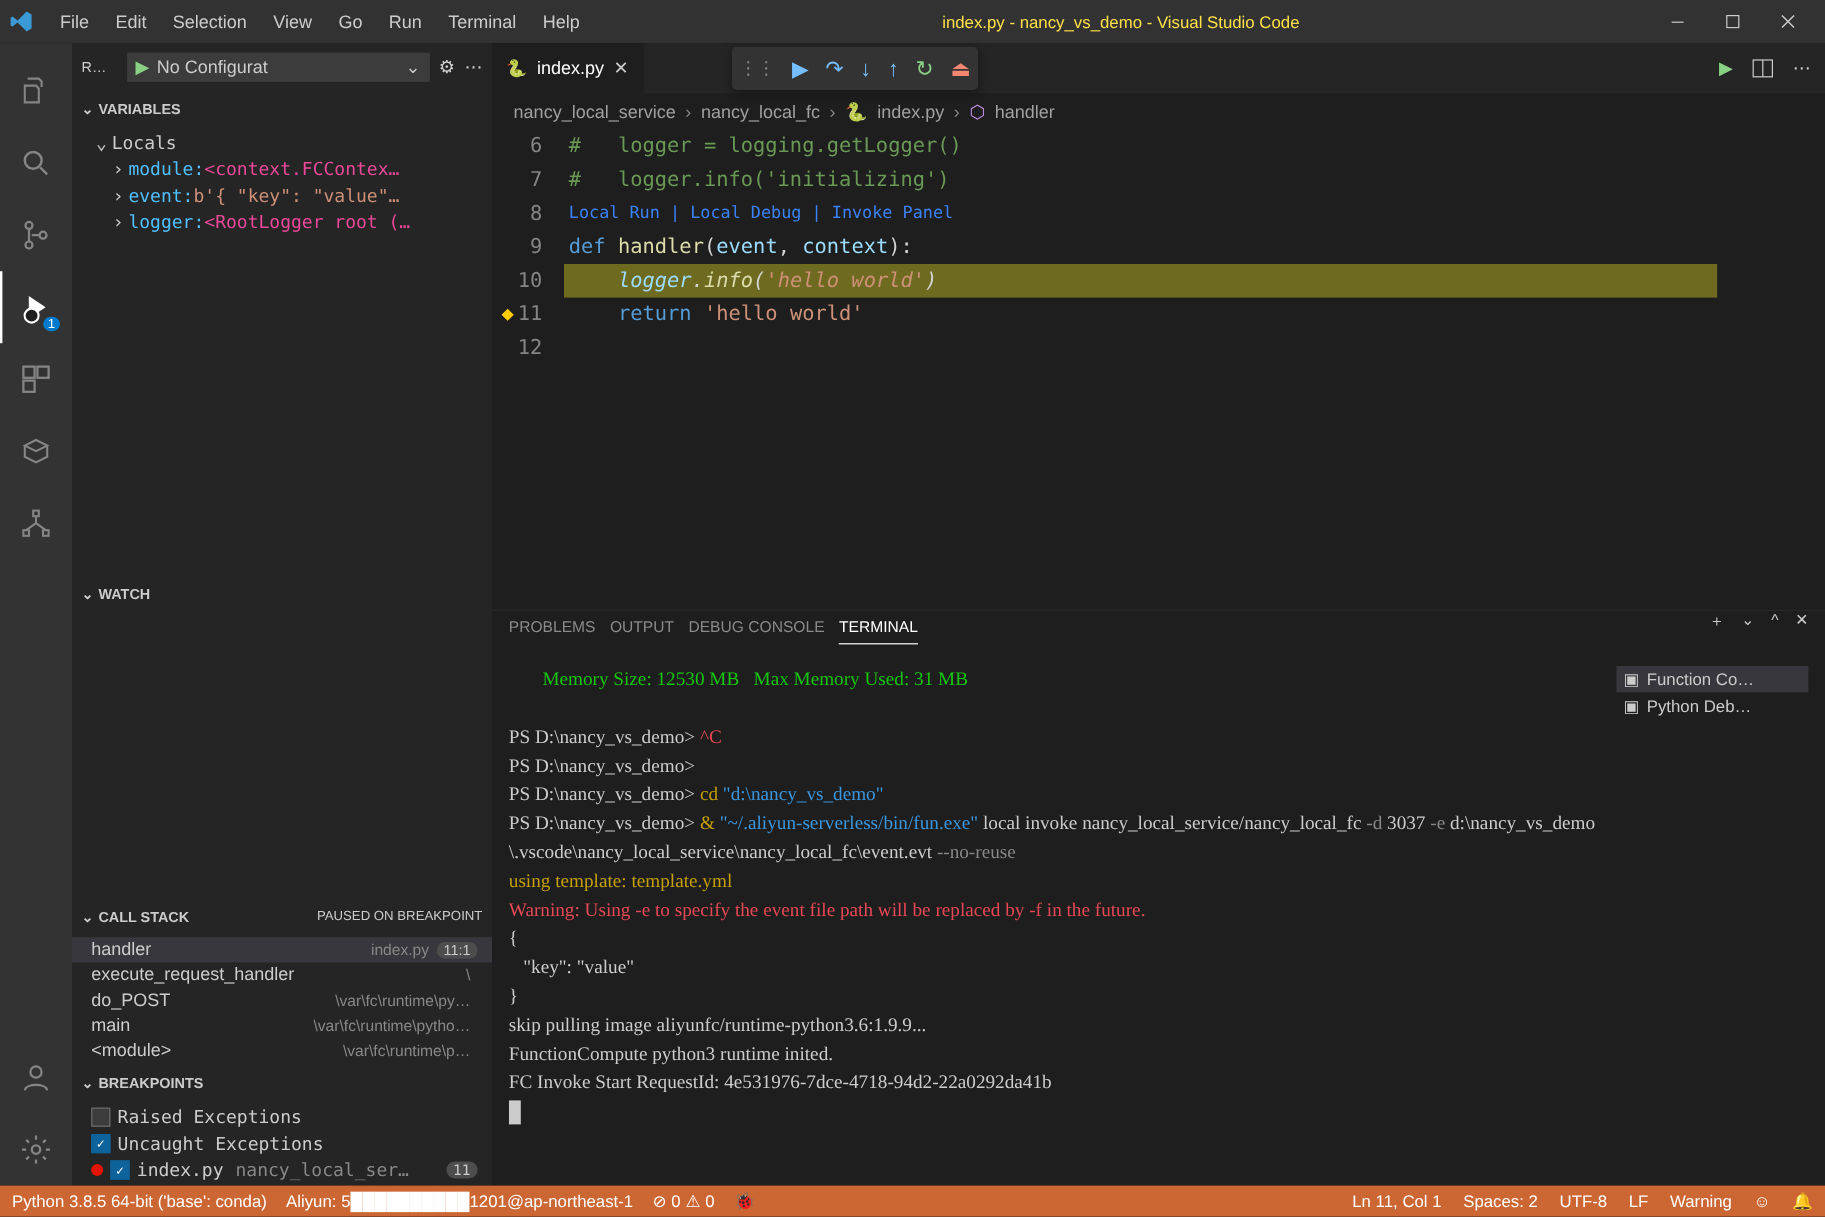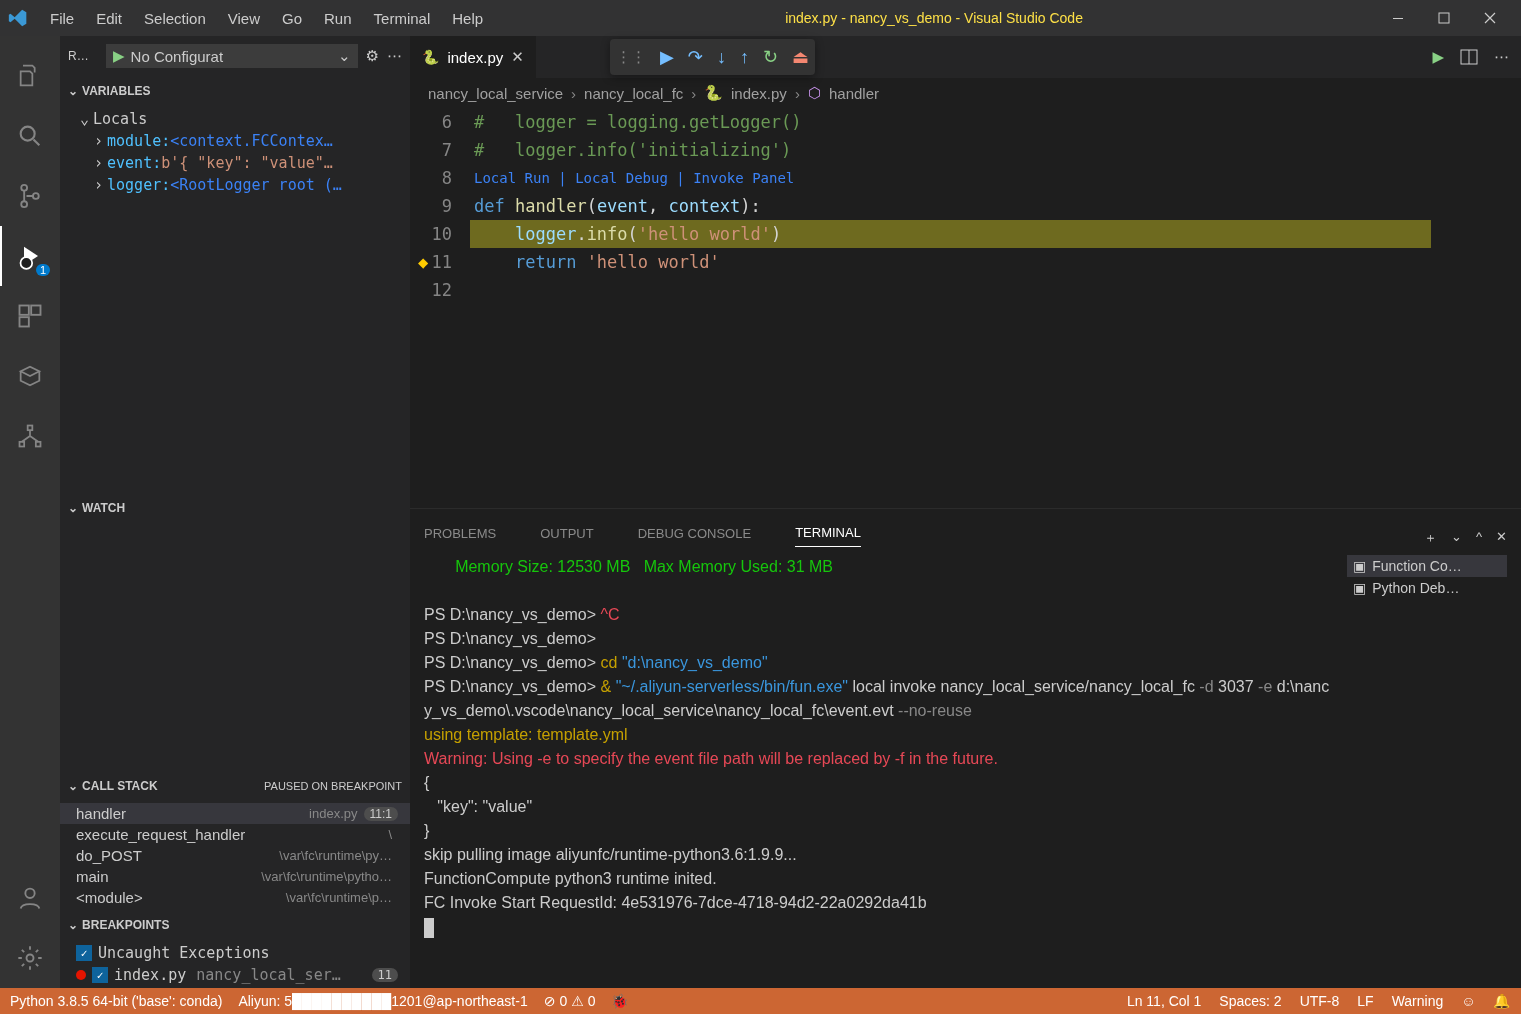--- a/index.html
+++ b/index.html
@@ -28,21 +28,21 @@
 .sidebar-debug-header .more { color: #ccc; cursor: pointer; }
 
 .panel-section { display: flex; flex-direction: column; }
 .panel-header { height: 30px; display: flex; align-items: center; padding: 0 8px; font-size: 12px; font-weight: 600; color: #cccccc; cursor: pointer; text-transform: uppercase; }
 .panel-header .chev { margin-right: 4px; }
 .panel-body { font-size: 15px; font-family: Consolas, monospace; padding: 2px 0; }
 .tree-row { display: flex; align-items: center; padding: 2px 8px 2px 20px; cursor: pointer; white-space: nowrap; overflow: hidden; }
 .tree-row .chev { color: #ccc; margin-right: 4px; }
 .var-name { color: #4fc1ff; }
 .var-val { color: #ce9178; }
-.var-white { color: #3b82f6; text-align: right; }
+.var-white { color: #ec4899; text-align: right; }
 
 .callstack-row { display: flex; align-items: center; padding: 2px 12px 2px 16px; font-family: "Segoe UI", sans-serif; cursor: pointer; }
 .callstack-row.active { background: #37373d; }
 .callstack-row .fn { color: #cccccc; margin-right: 8px; }
 .callstack-row .loc { color: #888888; font-size: 13px; margin-left: auto; margin-right: 6px; }
 .callstack-row .ln { background: #4d4d4d; color: #ccc; border-radius: 8px; padding: 0 6px; font-size: 12px; }
 .panel-header .status-text { margin-left: auto; font-size: 11px; color: #ccc; font-weight: 400; }
 
 .bp-row { display: flex; align-items: center; padding: 2px 12px 2px 16px; gap: 6px; }
 .bp-row .cb { width: 16px; height: 16px; background: #3c3c3c; border: 1px solid #6b6b6b; }
@@ -67,40 +67,40 @@
 
 .breadcrumbs { height: 30px; display: flex; align-items: center; padding: 0 18px; gap: 8px; color: #a0a0a0; font-size: 15px; background: #1e1e1e; }
 .breadcrumbs .chev { color: #888; }
 .breadcrumbs .py-icon { color: #4b8bbe; }
 .breadcrumbs .cube-icon { color: #c792ea; }
 
 .code-area { flex: 1; display: flex; font-family: Consolas, monospace; font-size: 17px; line-height: 28px; position: relative; overflow: hidden; }
 .gutter { width: 60px; text-align: right; color: #858585; padding-right: 18px; user-select: none; }
 .code-lines { flex: 1; position: relative; }
 .code-line { padding-left: 4px; white-space: pre; }
-.hl-line { background: #6e6a1f; }
+.hl-line { background: #6e6a1f; font-style: italic; }
 .codelens { height: 28px; color: #3b82f6; font-size: 14px; padding-left: 4px; }
 .bp-mark { position: absolute; left: 8px; color: #ffcc00; }
 .kw { color: #569cd6; }
 .fn2 { color: #dcdcaa; }
 .str { color: #ce9178; }
 .cmt { color: #6a9955; margin-top: 44px; }
 .prm { color: #9cdcfe; }
 .op { color: #d4d4d4; }
 .minimap { position: absolute; right: 0; top: 0; width: 90px; height: 100%; background: #1e1e1e; }
 
 .panel-area { height: 480px; border-top: 1px solid #2b2b2b; display: flex; flex-direction: column; background: #1e1e1e; }
-.panel-tabs { height: 38px; display: flex; align-items: flex-end; padding: 0 14px; gap: 44px; font-size: 13px; color: #8a8a8a; position: relative; }
+.panel-tabs { height: 38px; display: flex; align-items: flex-start; padding: 0 14px; gap: 12px; font-size: 13px; color: #8a8a8a; position: relative; }
 .panel-tab { cursor: pointer; text-transform: uppercase; padding: 6px 0; }
 .panel-tab.active { color: #ffffff; border-bottom: 1px solid #fff; }
 .panel-tabs .panel-actions { margin-left: auto; display: flex; gap: 14px; color: #ccc; }
 .panel-tabs .panel-actions div { cursor: pointer; }
 
 .terminal { flex: 1; padding: 8px 14px; display: flex; }
-.terminal-text { font-family: Liberation Sans, sans-serif; font-size: 16px; line-height: 24px; white-space: pre-wrap; word-break: break-all; flex: 1; overflow: hidden; }
+.terminal-text { font-family: Liberation Serif, serif; font-size: 16px; line-height: 24px; white-space: pre-wrap; word-break: break-all; flex: 1; overflow: hidden; }
 .term-green { color: #16c60c; }
 .term-cyan { color: #3a96dd; }
 .term-yellow { color: #c5a000; }
 .term-red { color: #e74856; }
 .term-white { color: #cccccc; }
 .term-gray { color: #888888; }
 .term-cursor { background: #cccccc; display: inline-block; width: 10px; height: 20px; vertical-align: middle; }
 .terminal-side { width: 160px; margin-left: 10px; }
 .term-side-item { display:flex; align-items:center; gap:6px; padding: 3px 6px; color: #ccc; font-size: 14px; cursor:pointer; }
 .term-side-item.active { background: #37373d; }
@@ -289,20 +289,24 @@
           </div>
       </div>
     </div>
 
     <div class="panel-section">
       <div class="panel-header">
           <span class="chev">⌄</span>
           <span>BREAKPOINTS</span>
         </div>
       <div class="panel-body">
+        <div class="bp-row">
+            <span class="cb"></span>
+            <span class="lbl">Raised Exceptions</span>
+          </div>
         <div class="bp-row">
             <span class="cb checked">✓</span>
             <span class="lbl">Uncaught Exceptions</span>
           </div>
         <div class="bp-row">
             <span class="bp-dot"></span>
             <span class="cb checked">✓</span>
             <span class="lbl">index.py</span>
             <span class="sub">nancy_local_ser…</span>
             <span class="count">11</span>

